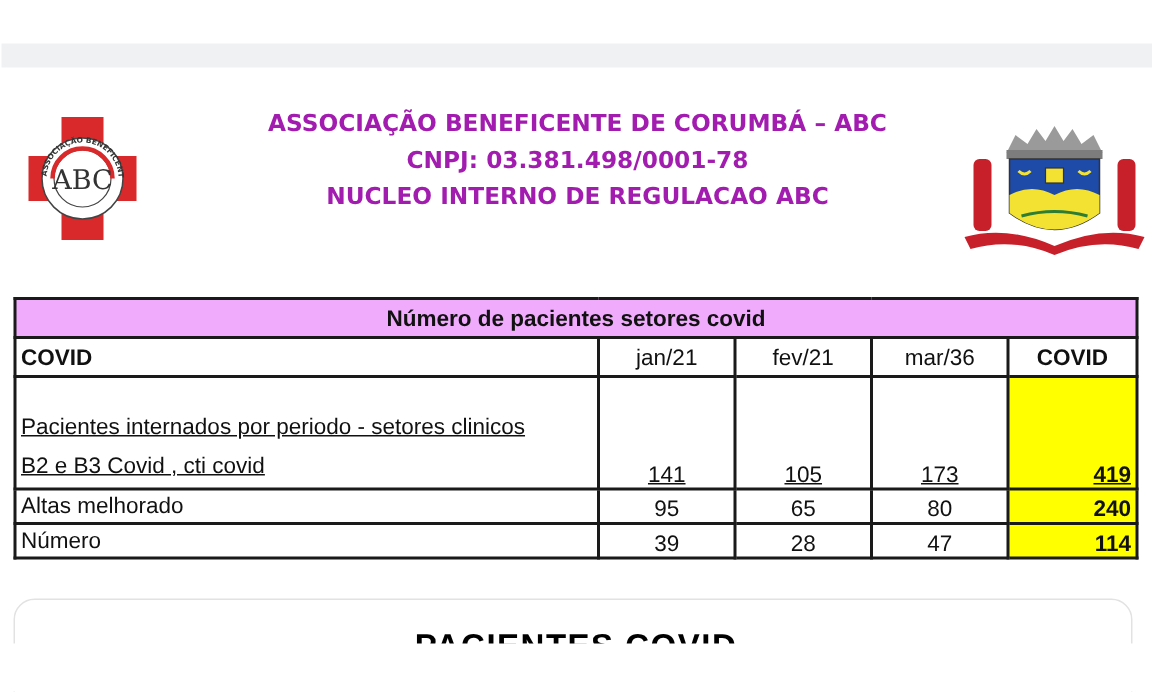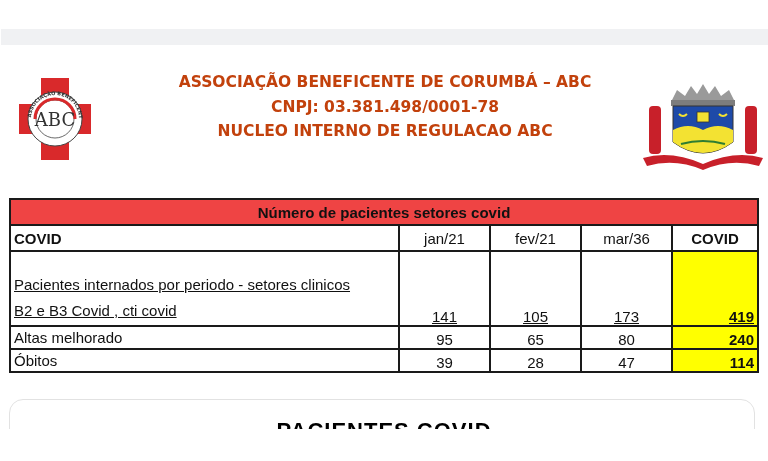--- a/index.html
+++ b/index.html
@@ -10,33 +10,33 @@
     }
     .topbar {
       position: absolute; left: 1px; top: 29px; width: 767px; height: 16px;
       background: #f0f1f3;
     }
     .logo-left { position: absolute; left: 17px; top: 76px; width: 76px; height: 86px; }
     .logo-right { position: absolute; left: 641px; top: 82px; width: 124px; height: 88px; }
     .header-text {
       position: absolute; left: 140px; top: 70px; width: 490px;
       text-align: center; font-family: "DejaVu Sans", sans-serif;
-      font-weight: bold; color: #c2410c; font-size: 15.5px; line-height: 24.5px;
+      font-weight: bold; color: #a21caf; font-size: 15.5px; line-height: 24.5px;
     }
     .header-text div { white-space: nowrap; }
     table.data {
       position: absolute; left: 9px; top: 198px; width: 750px;
       border-collapse: collapse;
       font-family: "Liberation Sans", sans-serif; font-size: 15px; color: #111;
     }
     table.data td, table.data th {
       border: 2px solid #1a1a1a; padding: 0 3px; white-space: nowrap;
     }
     .title-row th {
-      background: #ef4444; font-weight: bold; text-align: center; height: 24px; font-size: 15px;
+      background: #f0abfc; font-weight: bold; text-align: center; height: 24px; font-size: 15px;
     }
     .head-row th { height: 24px; font-weight: bold; }
     .head-row th.label { text-align: left; }
     .head-row th.month { text-align: center; font-weight: normal; width: 83px; }
     .head-row th.total { text-align: center; width: 78px; }
     td.num { text-align: center; vertical-align: bottom; }
     td.total { background: #ffff00; font-weight: bold; text-align: right; vertical-align: bottom; }
     tr.r1 td { height: 72px; vertical-align: bottom; text-decoration: underline; }
     tr.r1 td.label { line-height: 26px; padding-bottom: 1px; }
     tr.r2 td, tr.r3 td { height: 21px; }
@@ -118,21 +118,21 @@
     <td class="total">419</td>
   </tr>
   <tr class="r2">
     <td class="label">Altas melhorado</td>
     <td class="num">95</td>
     <td class="num">65</td>
     <td class="num">80</td>
     <td class="total">240</td>
   </tr>
   <tr class="r3">
-    <td class="label">Óbitos</td>
+    <td class="label">Número</td>
     <td class="num">39</td>
     <td class="num">28</td>
     <td class="num">47</td>
     <td class="total">114</td>
   </tr>
 </tbody>
   </table>
 
 <div class="card"></div>
 <div class="card-title">PACIENTES COVID</div>

